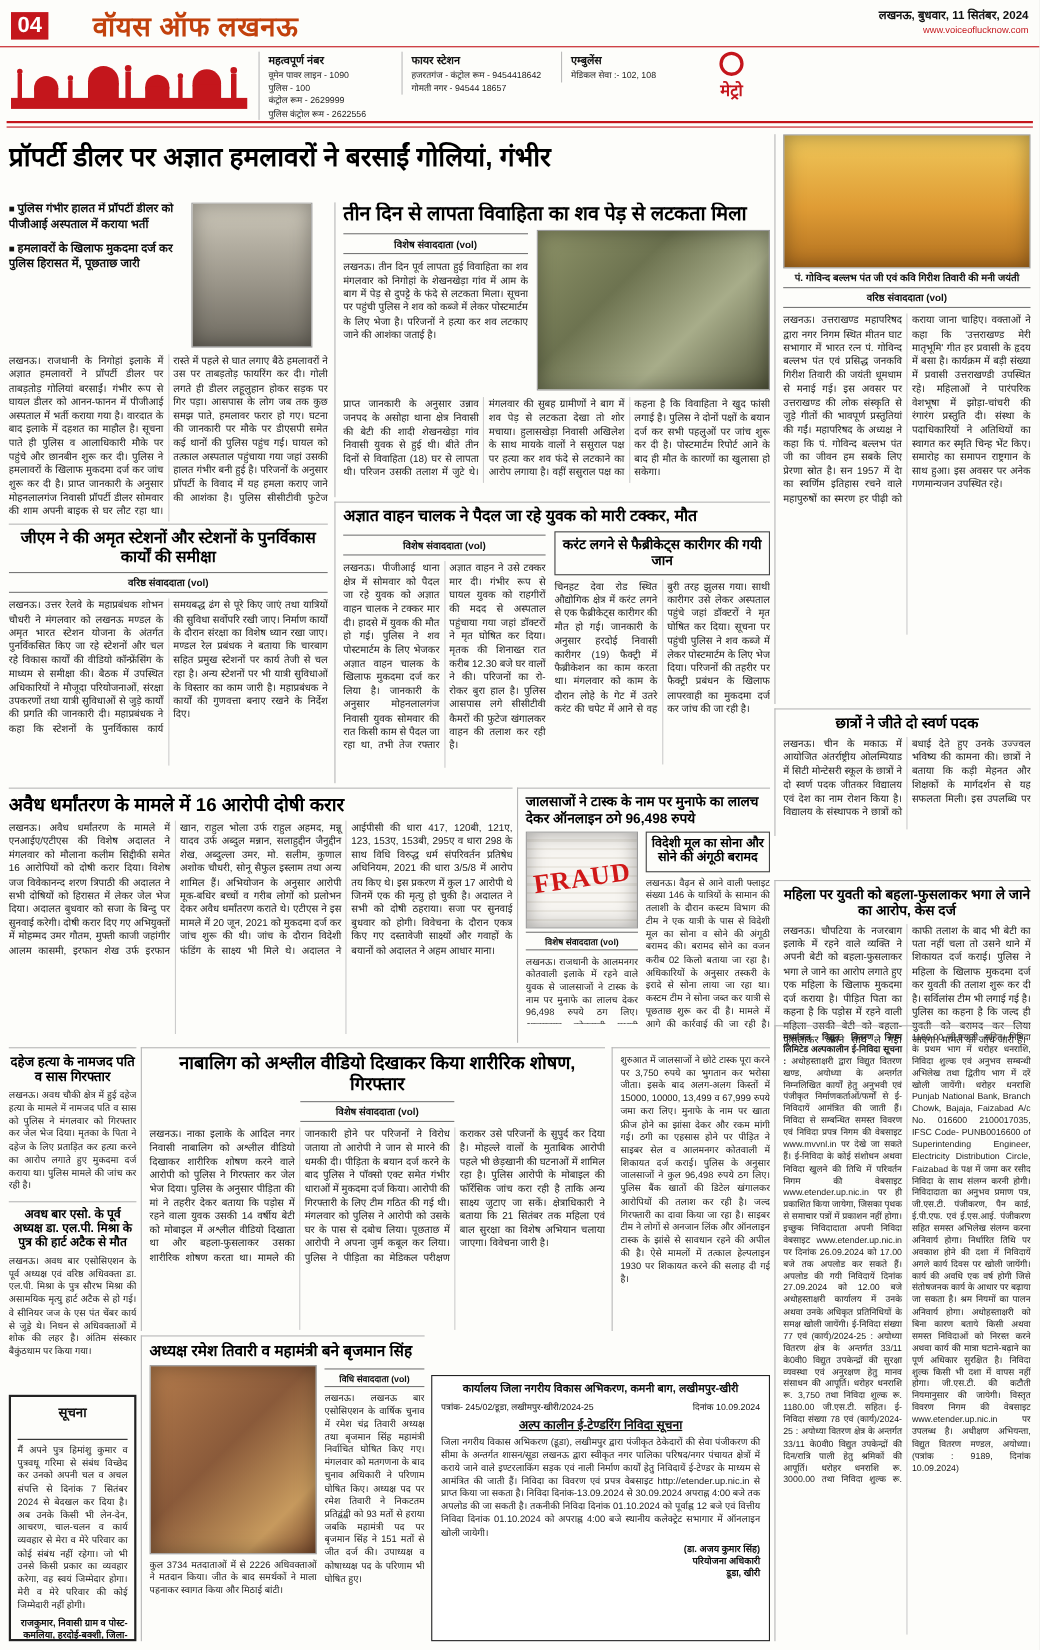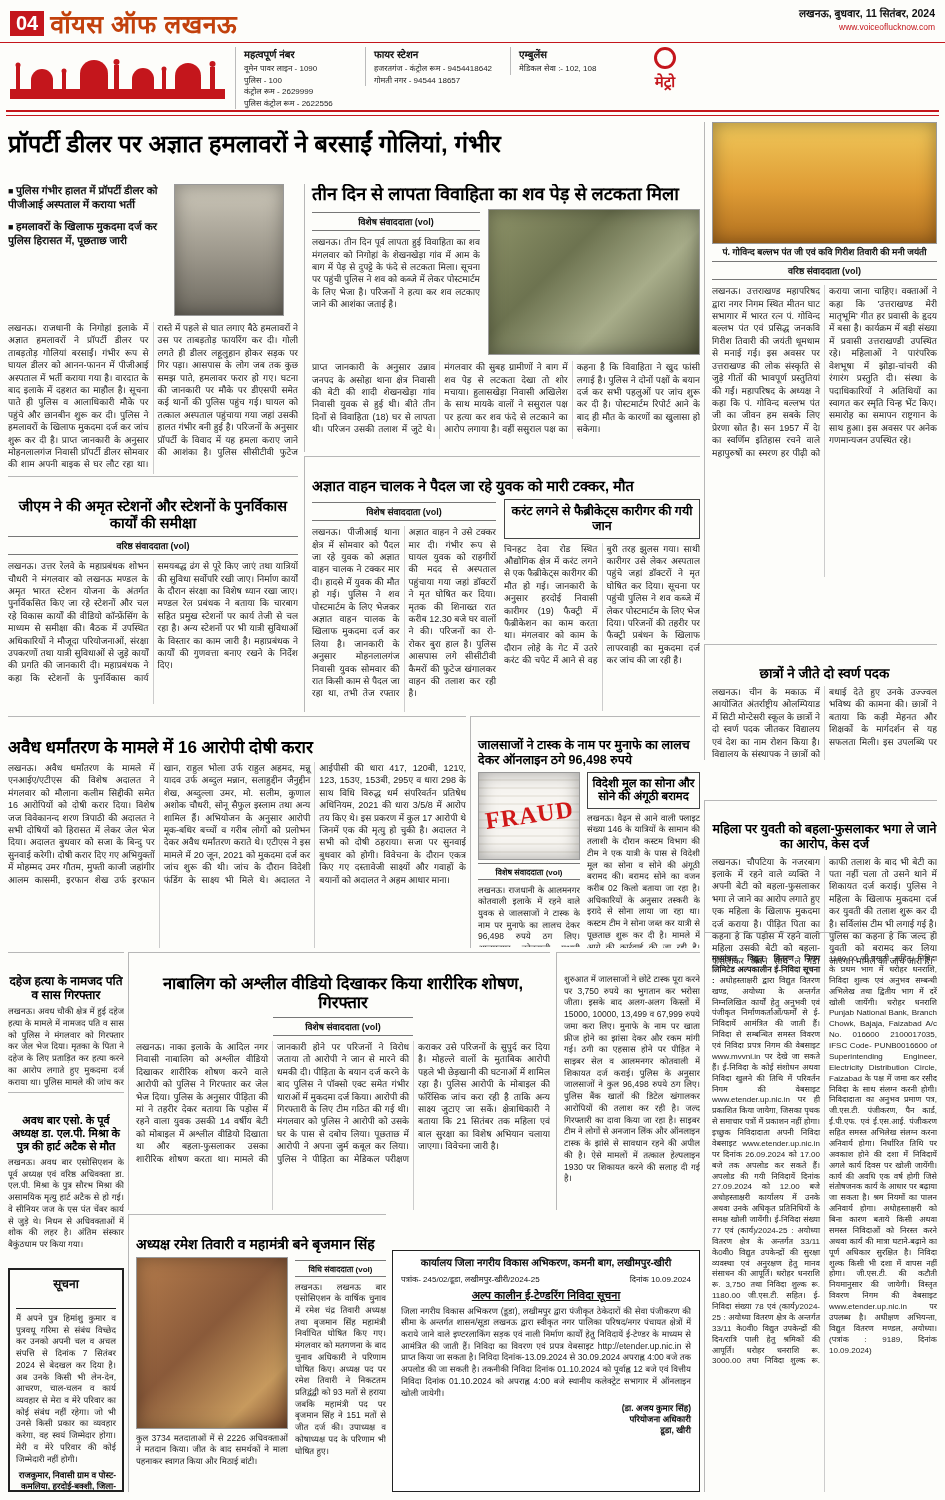--- a/index.html
+++ b/index.html
@@ -1,20 +1,20 @@
 <!DOCTYPE html>
 <html><head>
 <meta charset="utf-8">
 <style>
   * { margin:0; padding:0; box-sizing:border-box; }
   body { background:#d8d8d8; font-family:"Liberation Sans","DejaVu Sans",sans-serif; color:#111; }
   .page { position:relative; width:945px; height:1500px; background:#fdfdfa; margin:0 auto; overflow:hidden; }
   .blk { position:absolute; overflow:hidden; }
   .rule-l { border-left:1px solid #b7b7b7; padding-left:7px; }
-  .rule-t { border-top:1px solid #b7b7b7; padding-top:21px; }
+  .rule-t { border-top:1px solid #b7b7b7; padding-top:5px; }
   h2.head, h3.head { font-weight:bold; color:#000; line-height:1.18; margin:0 0 4px 0; }
   .byline { font-size:9px; font-weight:bold; text-align:center; border-top:1px solid #777; border-bottom:1px solid #777; padding:2px 0; margin:3px 0 5px 0; white-space:nowrap; }
   .body { font-size:9px; line-height:1.38; text-align:justify; color:#1a1a1a; }
   .c2 { column-count:2; column-gap:9px; column-rule:1px solid #ccc; }
   .c3 { column-count:3; column-gap:9px; column-rule:1px solid #ccc; }
   .boxed-head { border:1px solid #444; padding:4px 3px; text-align:center; font-weight:bold; line-height:1.2; margin-bottom:4px; }
   .bullet { font-size:10.5px; font-weight:bold; line-height:1.3; margin-bottom:9px; }
   .bullet::before { content:"■ "; font-size:9px; }
   
   .hd-top { display:flex; justify-content:space-between; align-items:flex-start; padding:6px 10px 2px 10px; border-bottom:1px solid #c4161c; }
@@ -50,21 +50,21 @@
   .mv-head { font-weight:bold; }
   .sign-line { font-size:8.5px; font-weight:bold; text-align:right; margin-top:4px; }
 </style>
 </head>
 <body>
 
 <div class="page">
 
   <header class="blk" style="left:0; top:0; width:945px; height:110px;">
     <div class="hd-top">
-      <div style="display:flex; align-items:center;">
+      <div style="display:flex; align-items:center;gap:34px;">
         <span class="pgnum">04</span>
         <span class="masthead">वॉयस ऑफ लखनऊ</span>
       </div>
       <div>
         <div class="dateline">लखनऊ, बुधवार, 11 सितंबर, 2024</div>
         <div class="website">www.voiceoflucknow.com</div>
       </div>
     </div>
     <div class="hd-info">
       <svg width="215" height="54" viewBox="0 0 215 54" aria-hidden="true">

